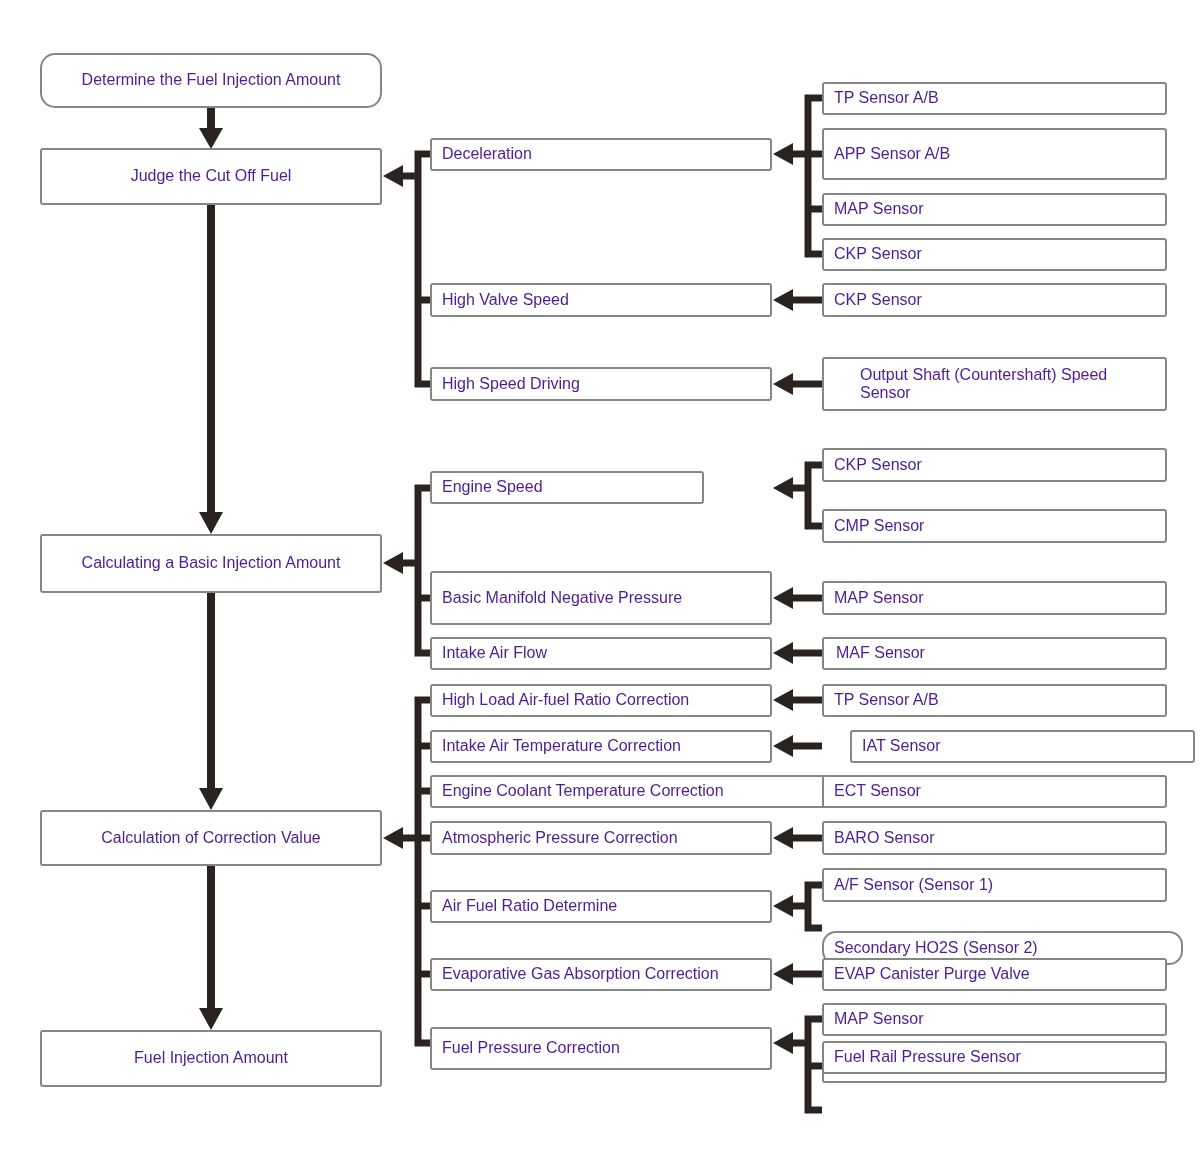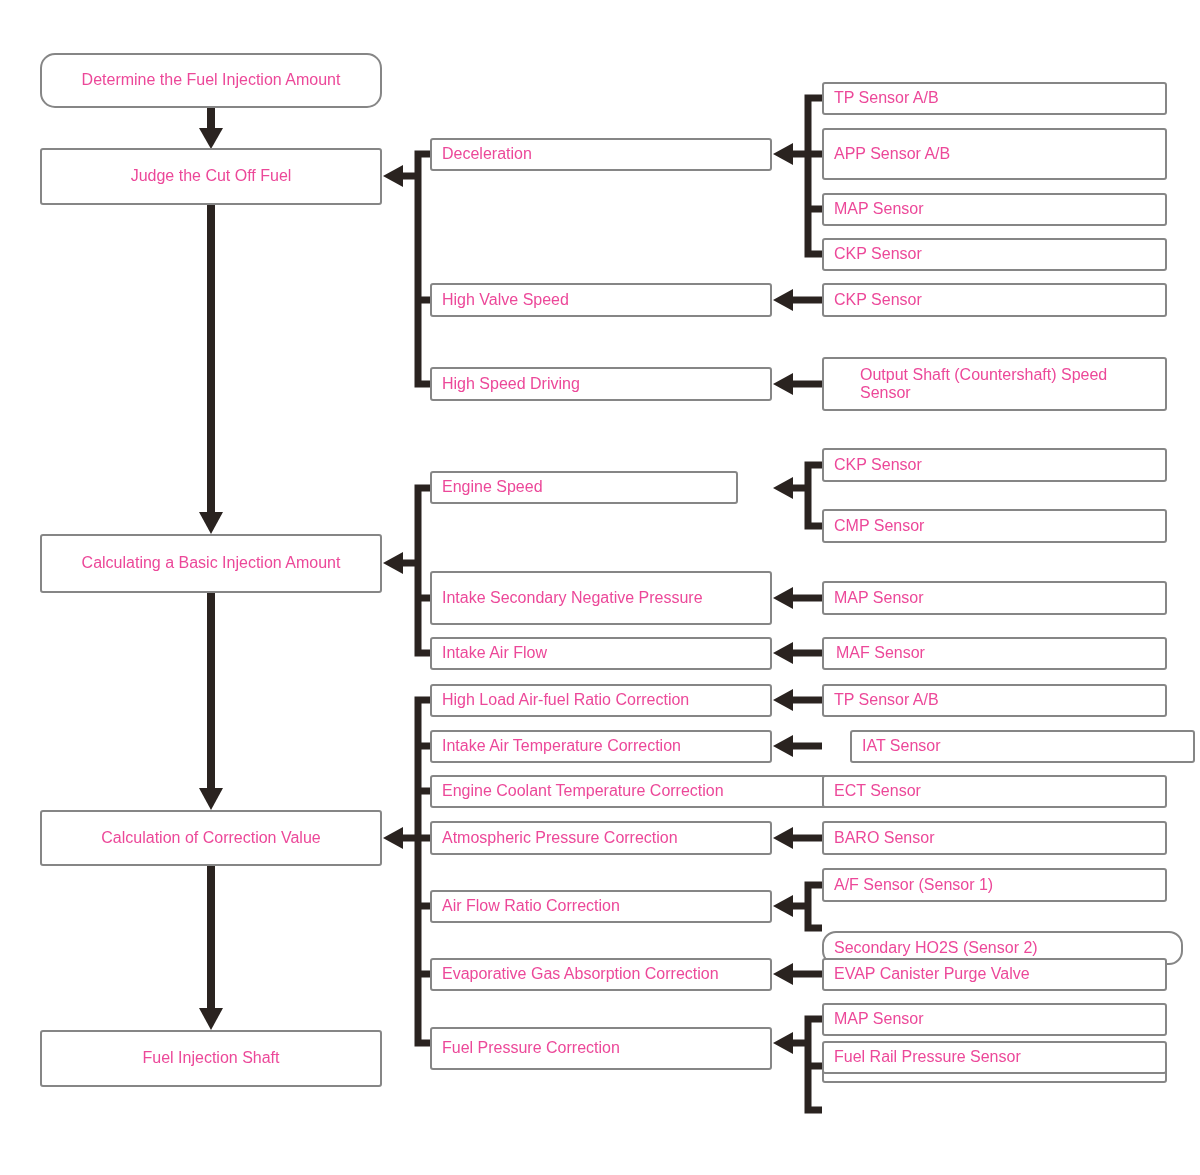--- a/index.html
+++ b/index.html
@@ -2,21 +2,21 @@
 <html><head>
 <meta charset="utf-8">
 <style>
   html, body { margin: 0; padding: 0; background: #ffffff; }
   .canvas {
     position: relative;
     width: 1200px;
     height: 1175px;
     background: #ffffff;
     font-family: "Liberation Sans", sans-serif;
-    color: #ec4899;
+    color: #4c1d95;
     overflow: hidden;
   }
   .connector-layer { position: absolute; left: 0; top: 0; }
   .ln { stroke: #2a2320; fill: none; }
   .ah { fill: #2a2320; stroke: none; }
   .box {
     position: absolute;
     box-sizing: border-box;
     background: #ffffff;
     border: 2px solid #868686;
@@ -98,33 +98,33 @@
 
       <path class="ln" stroke-width="7" d="M822 1019 H808 V1110 H822 M808 1066 H822 M808 1043 H791"></path>
       <polygon class="ah" points="773,1043 793,1032 793,1054"></polygon>
     </g>
   </svg>
 
   <div class="box center rounded" style="left:40px; top:53px; width:342px; height:55px;">Determine the Fuel Injection Amount</div>
   <div class="box center" style="left:40px; top:148px; width:342px; height:57px;">Judge the Cut Off Fuel</div>
   <div class="box center" style="left:40px; top:534px; width:342px; height:59px;">Calculating a Basic Injection Amount</div>
   <div class="box center" style="left:40px; top:810px; width:342px; height:56px;">Calculation of Correction Value</div>
-  <div class="box center" style="left:40px; top:1030px; width:342px; height:57px;">Fuel Injection Shaft</div>
+  <div class="box center" style="left:40px; top:1030px; width:342px; height:57px;">Fuel Injection Amount</div>
 
   <div class="box lefttext" style="left:430px; top:138px; width:342px; height:33px;">Deceleration</div>
   <div class="box lefttext" style="left:430px; top:283px; width:342px; height:34px;">High Valve Speed</div>
   <div class="box lefttext" style="left:430px; top:367px; width:342px; height:34px;">High Speed Driving</div>
-  <div class="box lefttext" style="left:430px; top:471px; width:308px; height:33px;">Engine Speed</div>
-  <div class="box lefttext" style="left:430px; top:571px; width:342px; height:54px;">Intake Secondary Negative Pressure</div>
+  <div class="box lefttext" style="left:430px; top:471px; width:274px; height:33px;">Engine Speed</div>
+  <div class="box lefttext" style="left:430px; top:571px; width:342px; height:54px;">Basic Manifold Negative Pressure</div>
   <div class="box lefttext" style="left:430px; top:637px; width:342px; height:33px;">Intake Air Flow</div>
   <div class="box lefttext" style="left:430px; top:684px; width:342px; height:33px;">High Load Air-fuel Ratio Correction</div>
   <div class="box lefttext" style="left:430px; top:730px; width:342px; height:33px;">Intake Air Temperature Correction</div>
   <div class="box lefttext" style="left:430px; top:775px; width:407px; height:33px;">Engine Coolant Temperature Correction</div>
   <div class="box lefttext" style="left:430px; top:821px; width:342px; height:34px;">Atmospheric Pressure Correction</div>
-  <div class="box lefttext" style="left:430px; top:890px; width:342px; height:33px;">Air Flow Ratio Correction</div>
+  <div class="box lefttext" style="left:430px; top:890px; width:342px; height:33px;">Air Fuel Ratio Determine</div>
   <div class="box lefttext" style="left:430px; top:958px; width:342px; height:33px;">Evaporative Gas Absorption Correction</div>
   <div class="box lefttext" style="left:430px; top:1027px; width:342px; height:43px;">Fuel Pressure Correction</div>
 
   <div class="box lefttext" style="left:822px; top:82px; width:345px; height:33px;">TP Sensor A/B</div>
   <div class="box lefttext" style="left:822px; top:128px; width:345px; height:52px;">APP Sensor A/B</div>
   <div class="box lefttext" style="left:822px; top:193px; width:345px; height:33px;">MAP Sensor</div>
   <div class="box lefttext" style="left:822px; top:238px; width:345px; height:33px;">CKP Sensor</div>
   <div class="box lefttext" style="left:822px; top:283px; width:345px; height:34px;">CKP Sensor</div>
   <div class="box lefttext" style="left:822px; top:357px; width:345px; height:54px;padding-left:36px;">Output Shaft (Countershaft) Speed Sensor</div>
   <div class="box lefttext" style="left:822px; top:448px; width:345px; height:34px;">CKP Sensor</div>

